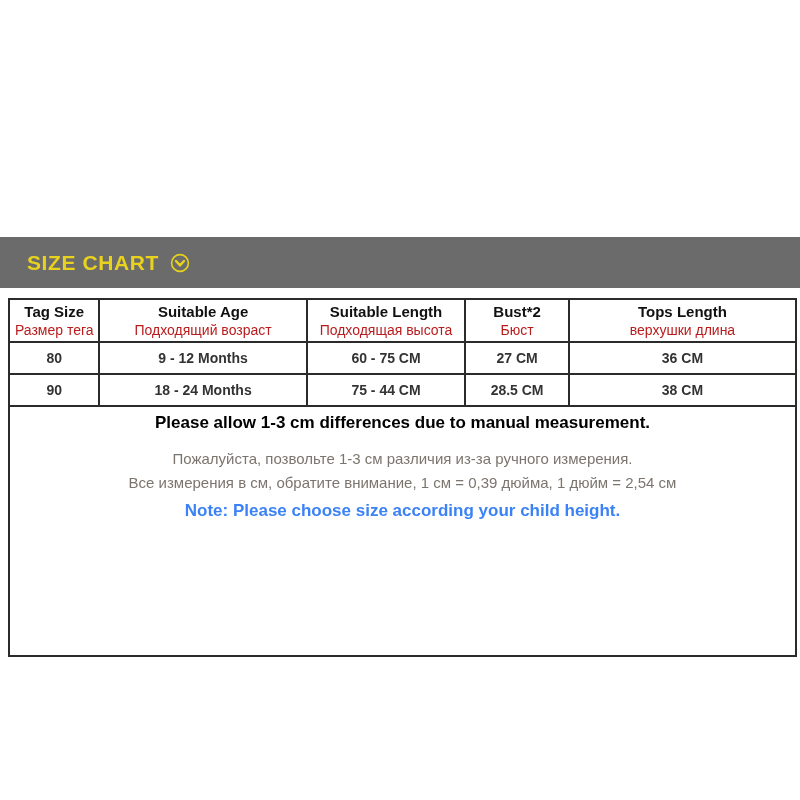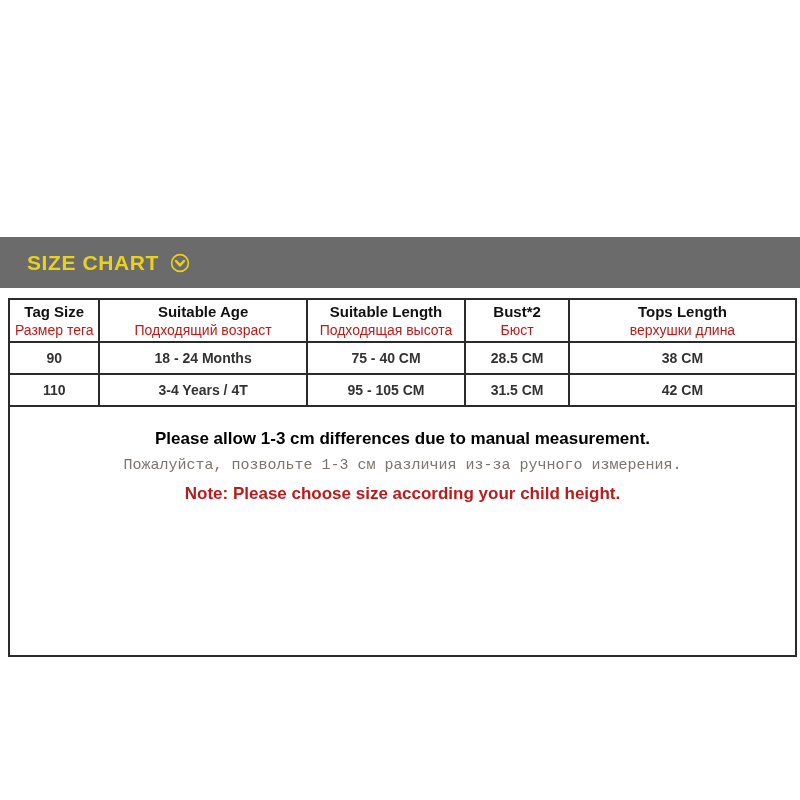--- a/index.html
+++ b/index.html
@@ -72,39 +72,39 @@
     line-height: 19px;
   }
   .th-ru {
     font-size: 14px;
     color: #b91c1c;
     line-height: 18px;
   }
 
   .notes {
     text-align: center;
-    padding-top: 16px;
+    padding-top: 0;
   }
   .note-en {
     font-size: 17px;
     font-weight: bold;
     color: #000000;
     line-height: 31px;
   }
   .note-ru {
     font-size: 15px;
     color: #7c756e;
     line-height: 24px;
   }
-  .note-ru-first { margin-top: 0; font-family: Liberation Mono, monospace; }
+  .note-ru-first { margin-top: 9px; }
   .note-warning {
     margin-top: 6px;
     font-size: 17px;
     font-weight: bold;
-    color: #b91c1c;
+    color: #3b82f6;
   }
 </style>
 </head>
 <body>
 
 <div class="title-bar">
   <span class="title-text">SIZE CHART</span>
   <span class="chevron-circle">
     <svg width="20" height="20" viewBox="0 0 20 20">
       <circle cx="10" cy="10" r="8.4" fill="none" stroke="#e9d21e" stroke-width="1.6"></circle>
@@ -134,34 +134,35 @@
           <div class="th-ru">Бюст</div>
         </th>
         <th class="col-5">
           <div class="th-en">Tops Length</div>
           <div class="th-ru">верхушки длина</div>
         </th>
       </tr>
     </thead>
     <tbody>
       <tr>
+        <td>80</td>
+        <td>9 - 12 Months</td>
+        <td>60 - 75 CM</td>
+        <td>27 CM</td>
+        <td>36 CM</td>
+      </tr>
+      <tr>
         <td>90</td>
         <td>18 - 24 Months</td>
-        <td>75 - 40 CM</td>
+        <td>75 - 44 CM</td>
         <td>28.5 CM</td>
         <td>38 CM</td>
-      </tr>
-      <tr>
-        <td>110</td>
-        <td>3-4 Years / 4T</td>
-        <td>95 - 105 CM</td>
-        <td>31.5 CM</td>
-        <td>42 CM</td>
       </tr>
     </tbody>
   </table>
 
   <div class="notes">
     <div class="note-en">Please allow 1-3 cm differences due to manual measurement.</div>
     <div class="note-ru note-ru-first">Пожалуйста, позвольте 1-3 см различия из-за ручного измерения.</div>
+    <div class="note-ru">Все измерения в см, обратите внимание, 1 см = 0,39 дюйма, 1 дюйм = 2,54 см</div>
     <div class="note-warning">Note: Please choose size according your child height.</div>
   </div>
 </div>
 
 </body></html>

